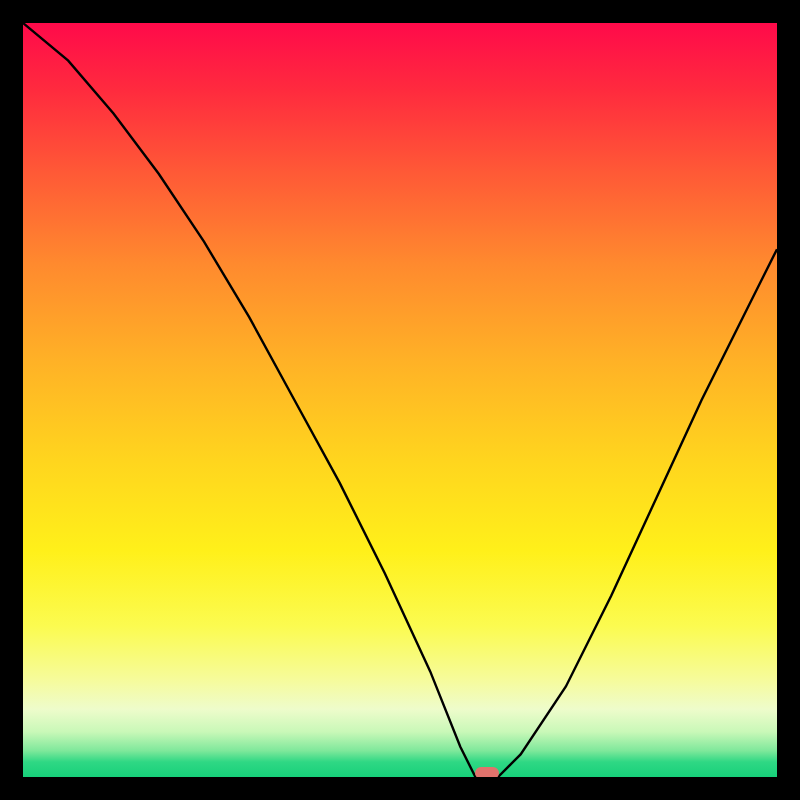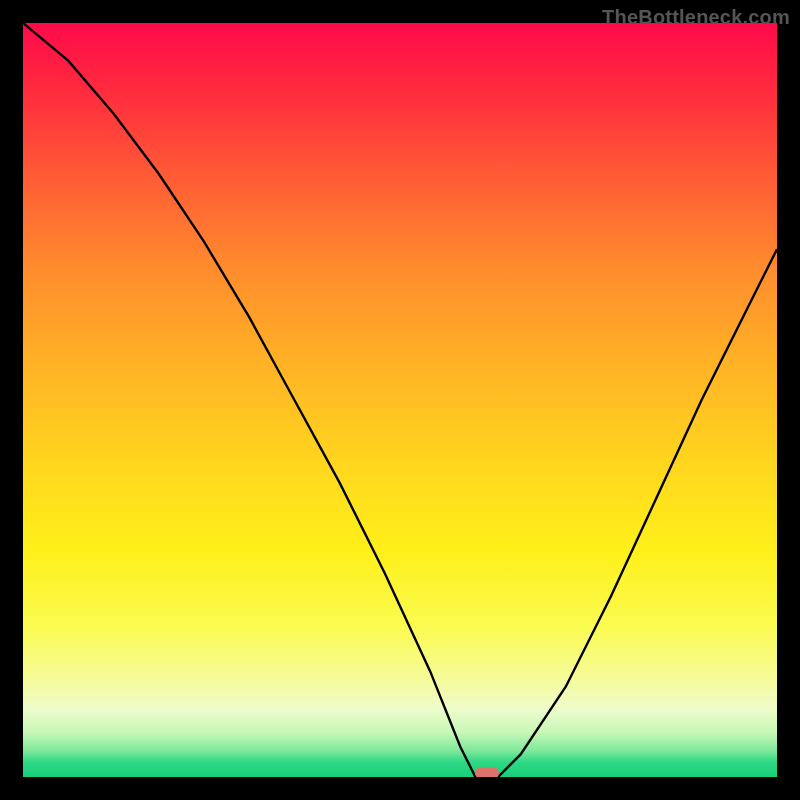--- a/index.html
+++ b/index.html
@@ -74,21 +74,20 @@
     background: #e0726c;
     z-index: 12;
     transform: translate(-50%, -50%);
   }
 </style>
 </head>
 <body>
 
 <div class="frame">
 
-  <div class="watermark">TheBottleneck.com</div>
 
   <div class="plot-area">
     <div class="gradient"></div>
 
     <svg class="curve-svg" viewBox="0 0 754 754" preserveAspectRatio="none">
       <path fill="none" stroke="#000" stroke-width="2.4" d="M0.0 0.0 L45.2 37.7 L90.5 90.5 L135.7 150.8 L181.0 218.7 L226.2 294.1 L271.4 377.0 L316.7 459.9 L361.9 550.4 L407.2 648.4 L437.3 723.8 L452.4 754.0 L475.0 754.0 L497.6 731.4 L542.9 663.5 L588.1 573.0 L633.4 475.0 L678.6 377.0 L723.8 286.5 L754.0 226.2"></path>
     </svg>
 
     <div class="marker" style="left: 463.71px; top: 750.23px;"></div>
   </div>

